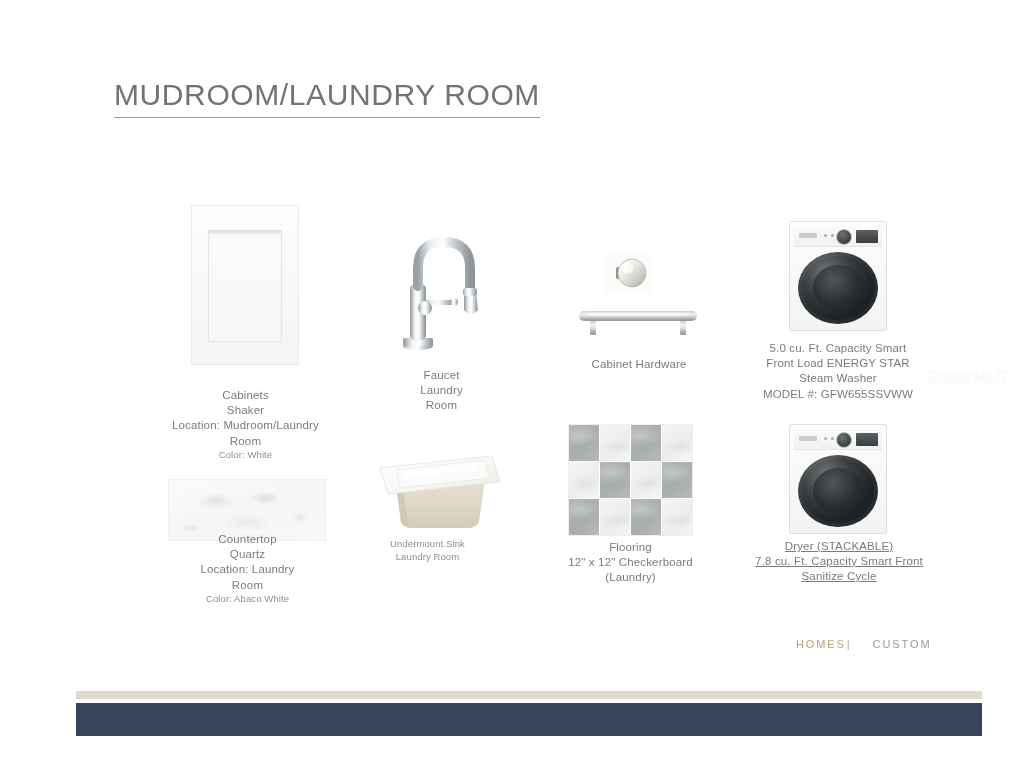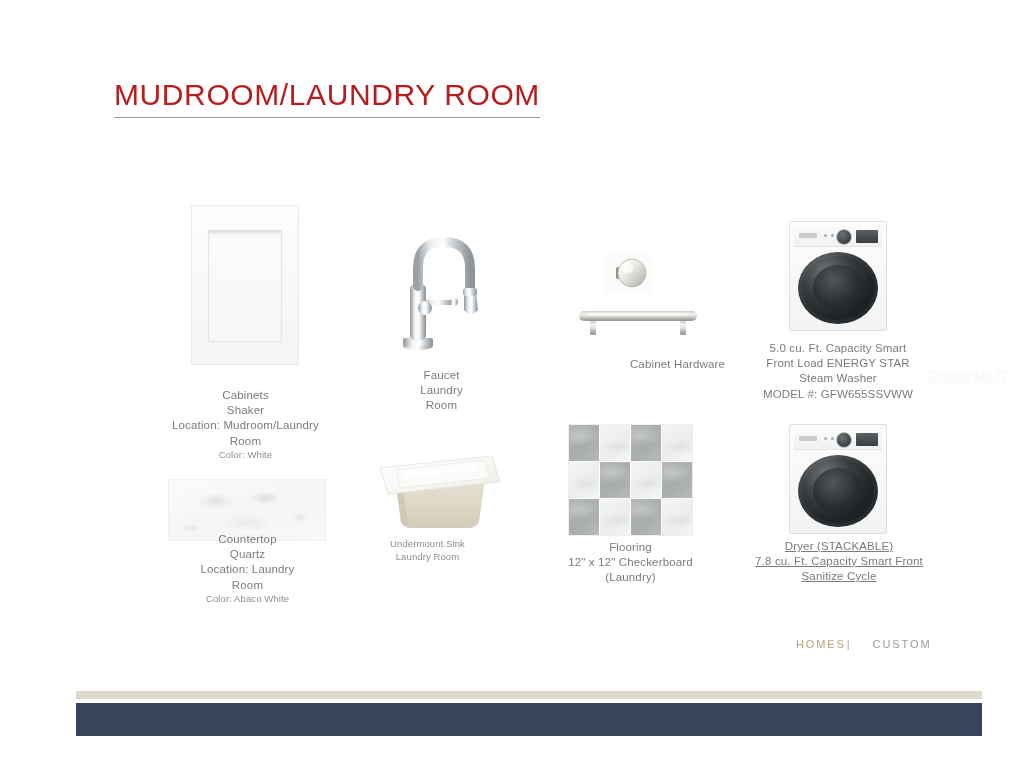--- a/index.html
+++ b/index.html
@@ -15,21 +15,21 @@
     position: relative;
   }
 
   
   .page-title {
     position: absolute;
     left: 114px;
     top: 78px;
     font-size: 30px;
     letter-spacing: 0.6px;
-    color: #b91c1c;
+    color: #737373;
     font-weight: 400;
     padding-bottom: 6px;
     border-bottom: 1.5px solid #9b9b96;
     line-height: 1.1;
   }
 
   
   .item { position: absolute; }
   .caption {
     text-align: center;
@@ -360,21 +360,21 @@
       <rect x="104" y="70" width="6" height="14" rx="1.5" fill="url(#nickel)"></rect>
 
       <rect x="6" y="60" width="112" height="10" rx="5" fill="url(#nickel)"></rect>
       <rect x="10" y="62" width="104" height="2.5" rx="1.2" fill="#ffffff" opacity="0.65"></rect>
 
       <circle cx="8" cy="65" r="5" fill="url(#nickel)"></circle>
       <circle cx="116" cy="65" r="5" fill="url(#nickel)"></circle>
     </svg>
   </div>
 </div>
-<div class="item caption" style="left:553px; top:357px; width:172px;text-align:right;">
+<div class="item caption" style="left:553px; top:357px; width:172px;">
   <span class="cap-line">Cabinet Hardware</span>
 </div>
 
 <div class="item" style="left:568px; top:424px;">
   <div class="floor-tile">
     <div class="floor-grid">
       <div class="tile-g"></div>
       <div class="tile-w"></div>
       <div class="tile-g"></div>
       <div class="tile-w"></div>

